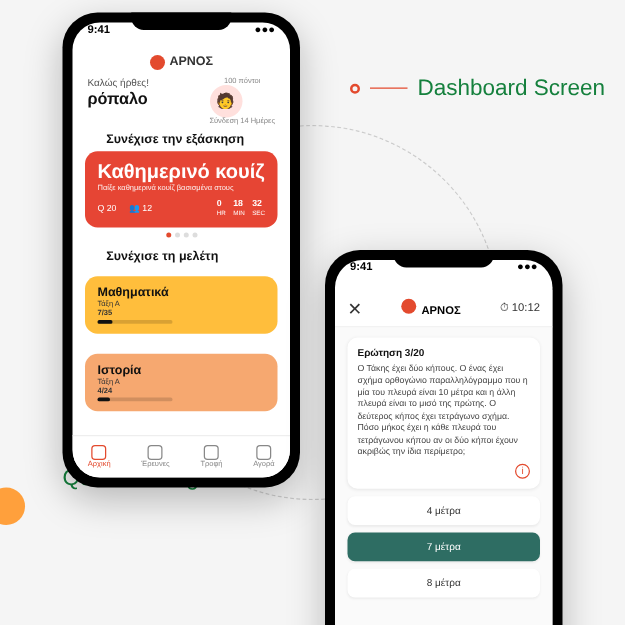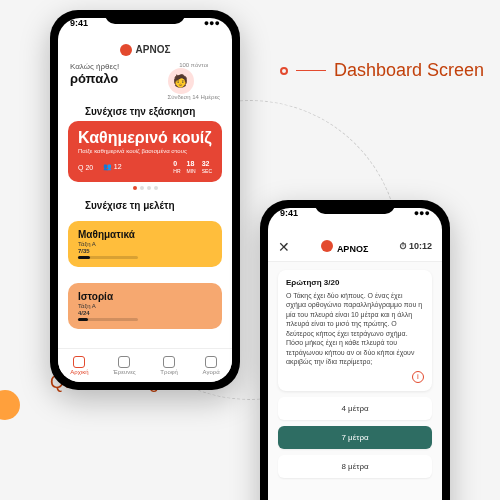--- a/index.html
+++ b/index.html
@@ -2,21 +2,21 @@
 <html><head>
 <meta charset="utf-8">
 <style>
   * { margin: 0; padding: 0; box-sizing: border-box; font-family: -apple-system, BlinkMacSystemFont, sans-serif; }
   body { background: #f5f5f5; width: 500px; height: 500px; position: relative; overflow: hidden; }
 
   .circle { position: absolute; border: 1px dashed #ccc; border-radius: 50%; }
   .circle1 { width: 300px; height: 300px; left: 100px; top: 100px; }
   .circle2 { width: 30px; height: 30px; left: -10px; top: 390px; background: #ffa03c; border: none; }
 
-  .label { position: absolute; font-size: 18px; color: #c2410c; font-weight: 400; display: flex; align-items: center; gap: 8px; }
+  .label { position: absolute; font-size: 18px; color: #15803d; font-weight: 400; display: flex; align-items: center; gap: 8px; }
   .label .dot { width: 8px; height: 8px; border-radius: 50%; border: 2px solid #e34a2e; }
   .label .line { width: 30px; height: 1px; background: #e34a2e; }
   .label1 { top: 60px; left: 280px; }
   .label2 { top: 372px; left: 50px; flex-direction: row-reverse; }
 
   .phone { position: absolute; width: 190px; height: 380px; background: #000; border-radius: 28px; padding: 8px; box-shadow: 0 10px 30px rgba(0,0,0,0.25); }
   .phone1 { left: 50px; top: 10px; }
   .phone2 { left: 260px; top: 200px; }
   .screen { width: 100%; height: 100%; background: #fff; border-radius: 22px; overflow: hidden; position: relative; }
   .notch { position: absolute; top: 0; left: 50%; transform: translateX(-50%); width: 80px; height: 14px; background: #000; border-radius: 0 0 10px 10px; z-index: 10; }
@@ -50,21 +50,21 @@
   .sub2 { background: #f6a870; }
 
   .tabbar { position: absolute; bottom: 0; left: 0; right: 0; height: 34px; background: #fff; display: flex; justify-content: space-around; align-items: center; border-top: 1px solid #eee; }
   .tab { display: flex; flex-direction: column; align-items: center; font-size: 6px; color: #888; }
   .tab.on { color: #e34a2e; }
   .tab .ic { width: 12px; height: 12px; border: 1.5px solid currentColor; border-radius: 3px; margin-bottom: 1px; }
 
   
   .q-header { height: 30px; background: #fff; display: flex; align-items: center; justify-content: space-between; padding: 0 10px; border-bottom: 1px solid #eee; }
   .q-close { font-size: 14px; color: #333; }
-  .q-timer { font-size: 9px; font-weight: 700; color: #333; }
+  .q-timer { font-size: 9px; font-weight: 400; color: #333; }
   .q-body { background: #fafafa; padding: 8px 10px; height: calc(100% - 54px); overflow: hidden; }
   .q-card { background: #fff; border-radius: 8px; padding: 8px; box-shadow: 0 1px 3px rgba(0,0,0,0.08); }
   .q-num { font-size: 8px; font-weight: 700; color: #111; margin-bottom: 4px; }
   .q-text { font-size: 7px; color: #444; line-height: 1.35; }
   .info-ic { float: right; width: 12px; height: 12px; border-radius: 50%; border: 1px solid #e34a2e; color: #e34a2e; font-size: 8px; text-align: center; line-height: 10px; margin-top: 4px; }
   .answer { margin-top: 6px; background: #fff; border-radius: 6px; padding: 7px 10px; font-size: 8px; color: #333; box-shadow: 0 1px 2px rgba(0,0,0,0.06); text-align: center; }
   .answer.sel { background: #2e6d63; color: #fff; }
 </style>
 </head>
 <body>

